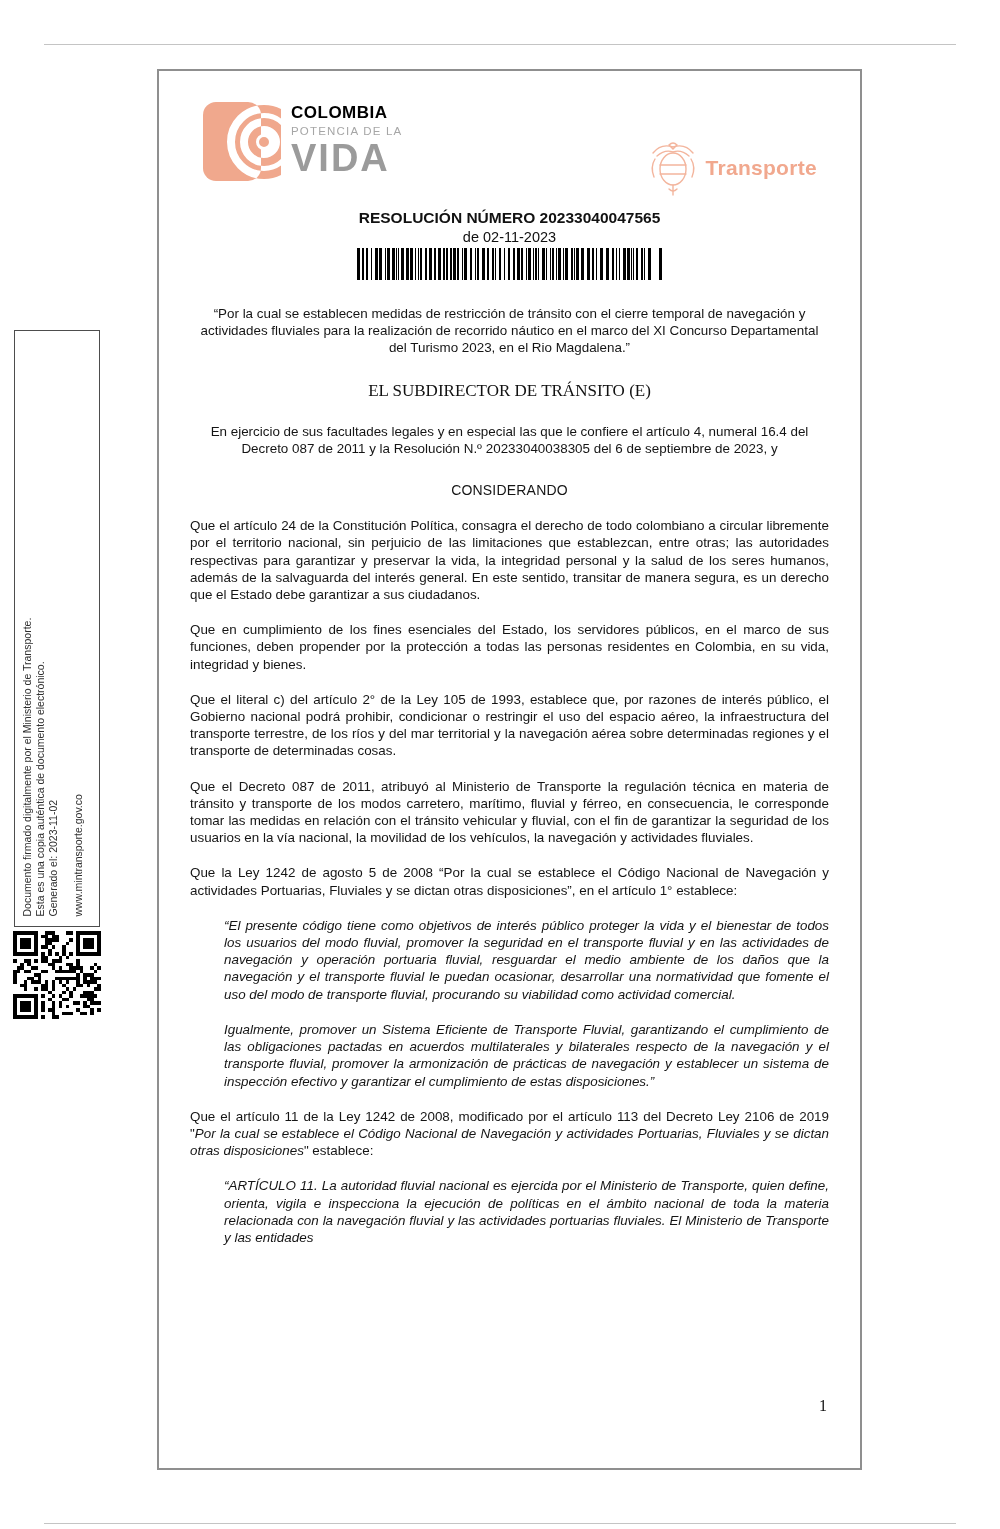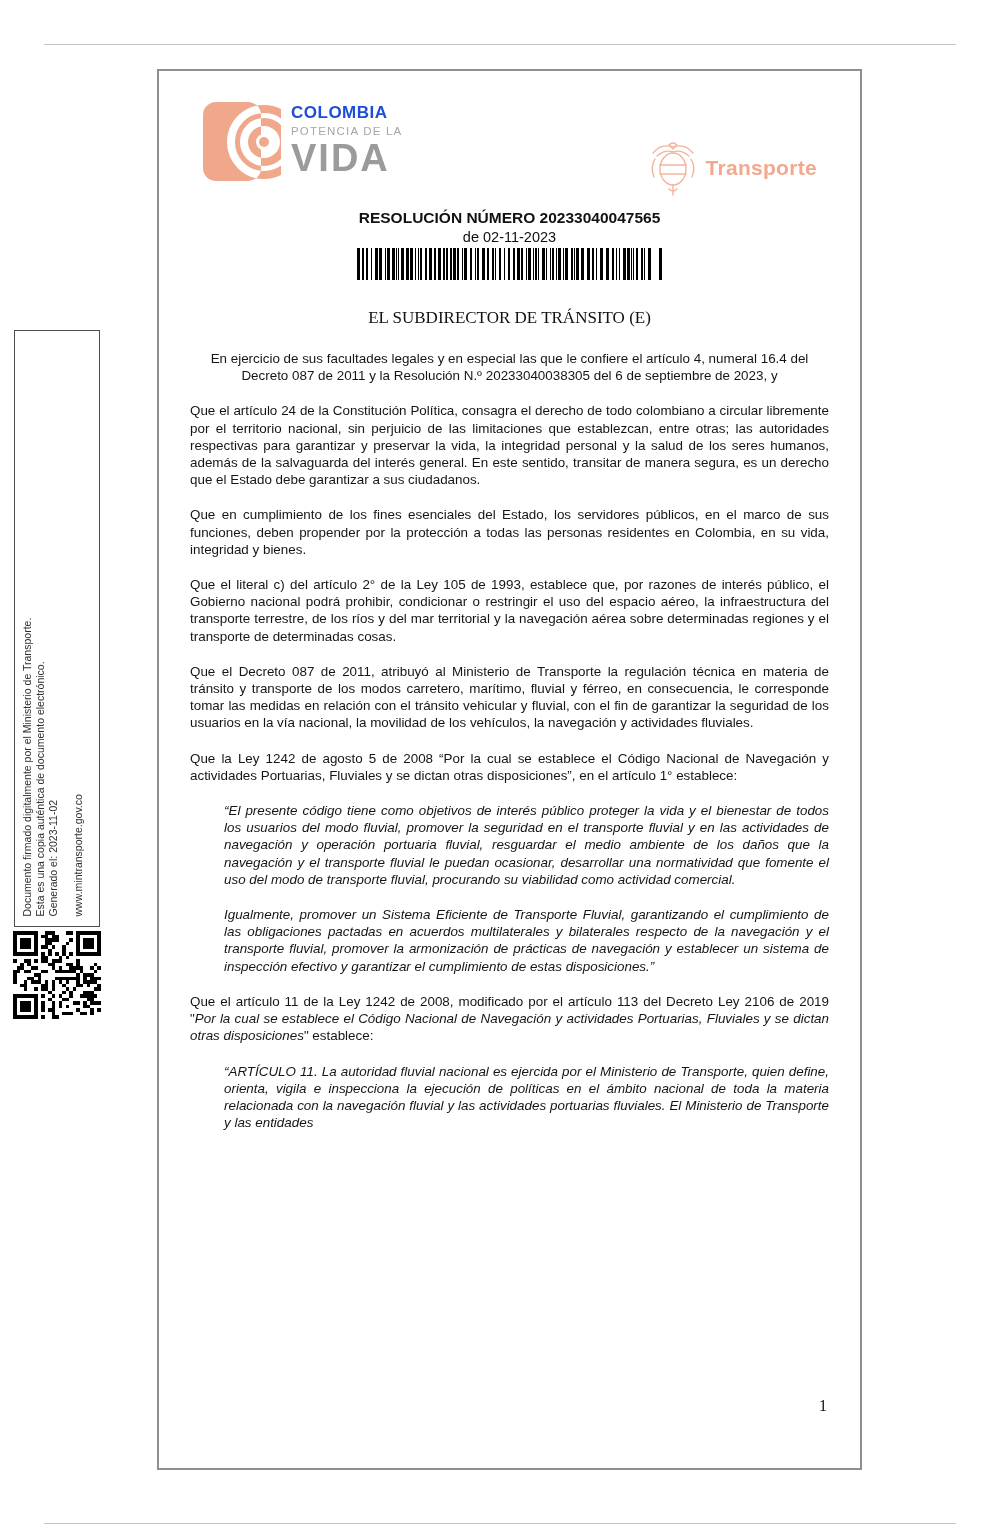--- a/index.html
+++ b/index.html
@@ -29,21 +29,21 @@
   
   .doc {
     position:absolute; left:157px; top:69px; width:705px; height:1401px;
     border:2px solid #8f8f8f; background:#fff; padding:0 31px;
   }
 
   .doc-header { display:flex; justify-content:space-between; align-items:flex-start;
     margin:30px 12px 0 13px; }
   .brand { display:flex; align-items:flex-start; gap:10px; }
   .brand-text { padding-top:2px; }
-  .brand-name { font-weight:bold; font-size:17px; letter-spacing:.5px; color:#1d4ed8; }
+  .brand-name { font-weight:bold; font-size:17px; letter-spacing:.5px; color:#000000; }
   .brand-tagline { font-size:11.5px; letter-spacing:1.2px; color:#a6a6a6; margin-top:2px; }
   .brand-word { font-weight:bold; font-size:38px; letter-spacing:2px; color:#9b9b9b; margin-top:0px; }
   .ministry { display:flex; align-items:center; gap:6px; margin-top:38px; }
   .ministry-label { font-weight:bold; font-size:21px; color:#f1a88e; letter-spacing:.3px; }
 
   .res-title { text-align:center; font-weight:bold; font-size:15.5px; color:#111; margin-top:12px; }
   .res-date  { text-align:center; font-size:14.5px; color:#111; margin-top:2px; }
   .barcode-wrap { text-align:center; margin-top:3px; }
 
   .body-text { font-size:13.4px; line-height:17.2px; color:#151515; }
@@ -481,25 +481,27 @@
           <rect x="274" y="0" width="1" height="32" fill="#000"></rect>
           <rect x="276" y="0" width="1" height="32" fill="#000"></rect>
           <rect x="279" y="0" width="2" height="32" fill="#000"></rect>
           <rect x="284" y="0" width="2" height="32" fill="#000"></rect>
           <rect x="287" y="0" width="1" height="32" fill="#000"></rect>
           <rect x="291" y="0" width="3" height="32" fill="#000"></rect>
           <rect x="302" y="0" width="3" height="32" fill="#000"></rect>
         </svg>
     </div>
 
+    <div class="body-text subject">“Por la cual se establecen medidas de restricción de tránsito con el cierre temporal de navegación y actividades fluviales para la realización de recorrido náutico en el marco del XI Concurso Departamental del Turismo 2023, en el Rio Magdalena.”</div>
 
     <div class="authority">EL SUBDIRECTOR DE TRÁNSITO (E)</div>
 
     <div class="body-text preamble">En ejercicio de sus facultades legales y en especial las que le confiere el artículo 4, numeral 16.4 del Decreto 087 de 2011 y la Resolución N.º 20233040038305 del 6 de septiembre de 2023, y</div>
 
+    <div class="body-text considerando">CONSIDERANDO</div>
 
     <p class="body-text para">Que el artículo 24 de la Constitución Política, consagra el derecho de todo colombiano a circular libremente por el territorio nacional, sin perjuicio de las limitaciones que establezcan, entre otras; las autoridades respectivas para garantizar y preservar la vida, la integridad personal y la salud de los seres humanos, además de la salvaguarda del interés general. En este sentido, transitar de manera segura, es un derecho que el Estado debe garantizar a sus ciudadanos.</p>
     <p class="body-text para">Que en cumplimiento de los fines esenciales del Estado, los servidores públicos, en el marco de sus funciones, deben propender por la protección a todas las personas residentes en Colombia, en su vida, integridad y bienes.</p>
     <p class="body-text para">Que el literal c) del artículo 2° de la Ley 105 de 1993, establece que, por razones de interés público, el Gobierno nacional podrá prohibir, condicionar o restringir el uso del espacio aéreo, la infraestructura del transporte terrestre, de los ríos y del mar territorial y la navegación aérea sobre determinadas regiones y el transporte de determinadas cosas.</p>
     <p class="body-text para">Que el Decreto 087 de 2011, atribuyó al Ministerio de Transporte la regulación técnica en materia de tránsito y transporte de los modos carretero, marítimo, fluvial y férreo, en consecuencia, le corresponde tomar las medidas en relación con el tránsito vehicular y fluvial, con el fin de garantizar la seguridad de los usuarios en la vía nacional, la movilidad de los vehículos, la navegación y actividades fluviales.</p>
     <p class="body-text para">Que la Ley 1242 de agosto 5 de 2008 “Por la cual se establece el Código Nacional de Navegación y actividades Portuarias, Fluviales y se dictan otras disposiciones”, en el artículo 1° establece:</p>
 
     <p class="body-text quote">“El presente código tiene como objetivos de interés público proteger la vida y el bienestar de todos los usuarios del modo fluvial, promover la seguridad en el transporte fluvial y en las actividades de navegación y operación portuaria fluvial, resguardar el medio ambiente de los daños que la navegación y el transporte fluvial le puedan ocasionar, desarrollar una normatividad que fomente el uso del modo de transporte fluvial, procurando su viabilidad como actividad comercial.</p>
     <p class="body-text quote">Igualmente, promover un Sistema Eficiente de Transporte Fluvial, garantizando el cumplimiento de las obligaciones pactadas en acuerdos multilaterales y bilaterales respecto de la navegación y el transporte fluvial, promover la armonización de prácticas de navegación y establecer un sistema de inspección efectivo y garantizar el cumplimiento de estas disposiciones.”</p>
 

